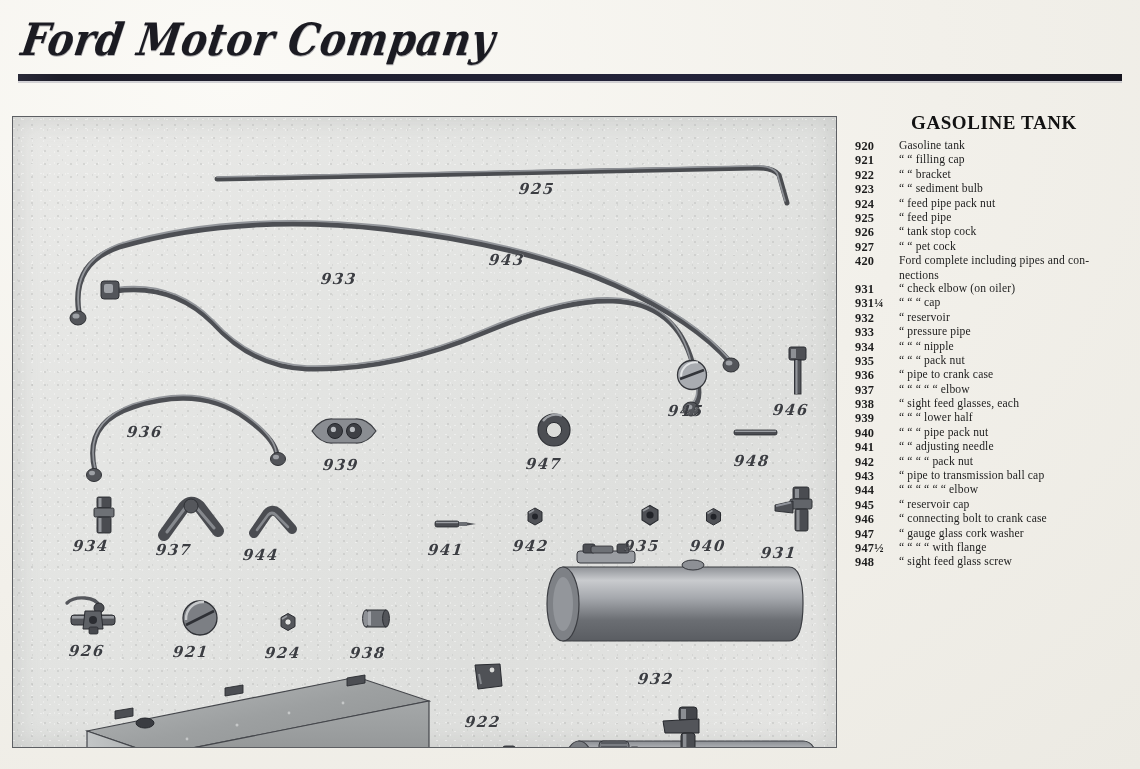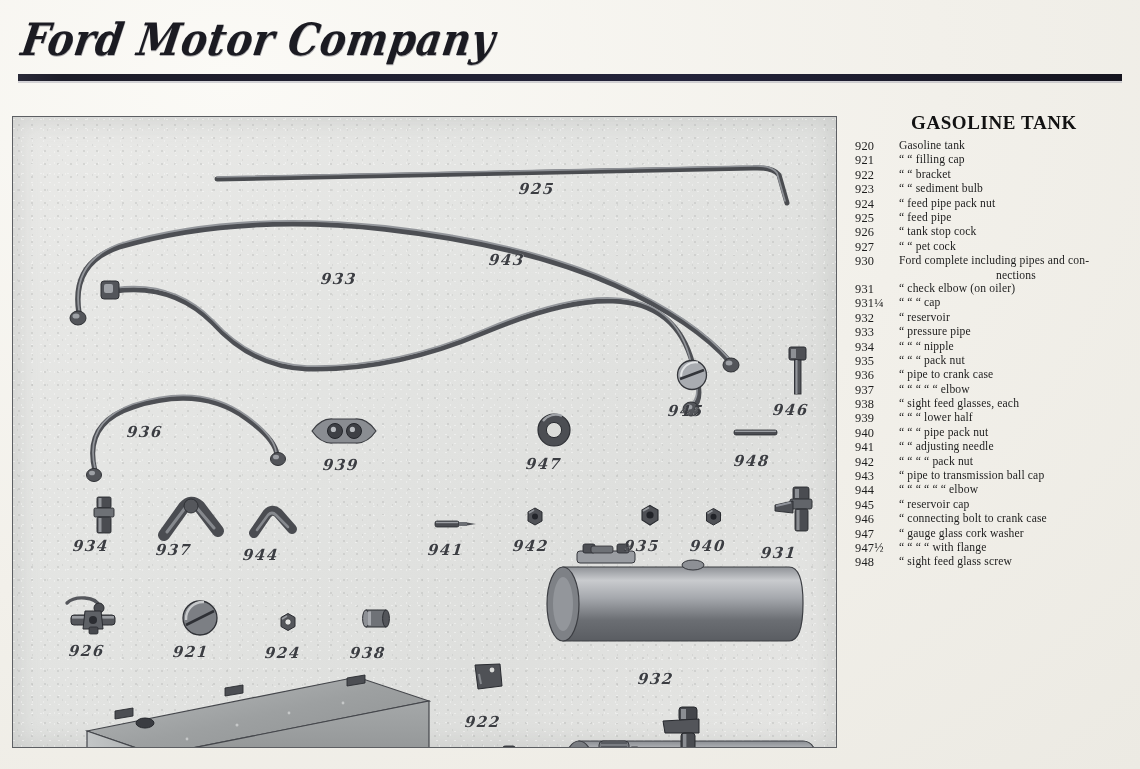--- a/index.html
+++ b/index.html
@@ -135,33 +135,32 @@
     font-size: 11.6px;
     line-height: 1.16;
   }
   table.parts td {
     vertical-align: top;
     padding: 0;
     white-space: nowrap;
   }
   td.num {
     width: 44px;
-    font-weight: 400;
+    font-weight: 700;
     font-size: 12.4px;
     letter-spacing: .2px;
     padding-right: 4px;
     text-align: left;
   }
   td.desc {
     font-size: 11.6px;
     letter-spacing: .15px;
   }
   .cont {               
     padding-left: 46px;
-    text-align: center;
   }
 </style>
 </head>
 <body>
 
 <div id="page">
 
   <div id="masthead">
     <div id="logo-script">Ford Motor Company</div>
     <div id="logo-underline"></div>
@@ -559,21 +558,21 @@
           <tr>
             <td class="num">927</td>
             <td class="desc">“      “    pet cock</td>
           </tr>
         </tbody>
     </table>
 
     <table class="parts">
       <tbody id="tbody-oiler">
           <tr>
-            <td class="num">930</td>
+            <td class="num">420</td>
             <td class="desc">Ford complete including pipes and con-</td>
           </tr>
           <tr>
             <td class="num"></td>
             <td class="desc cont">nections</td>
           </tr>
           <tr>
             <td class="num">931</td>
             <td class="desc">“    check elbow  (on oiler)</td>
           </tr>

